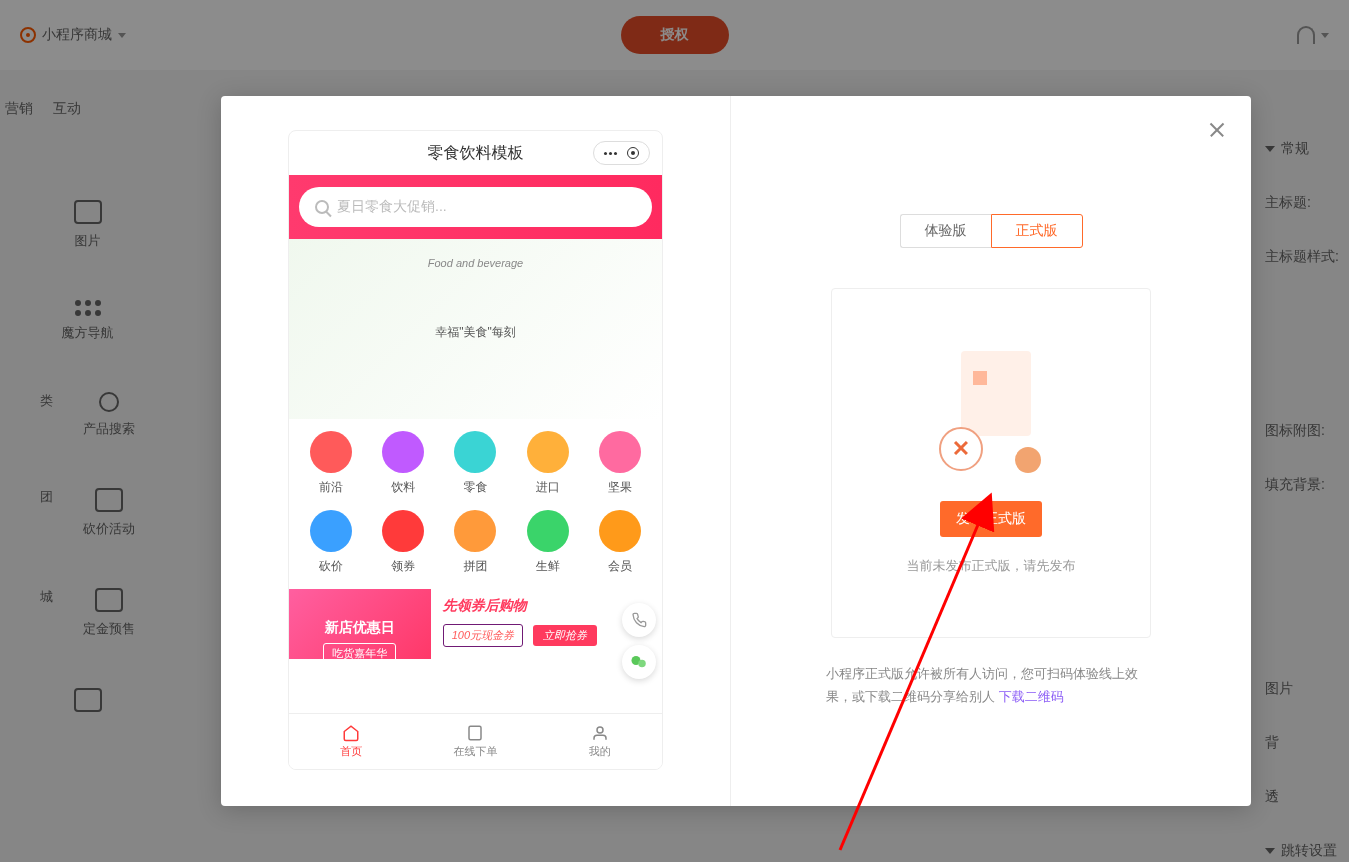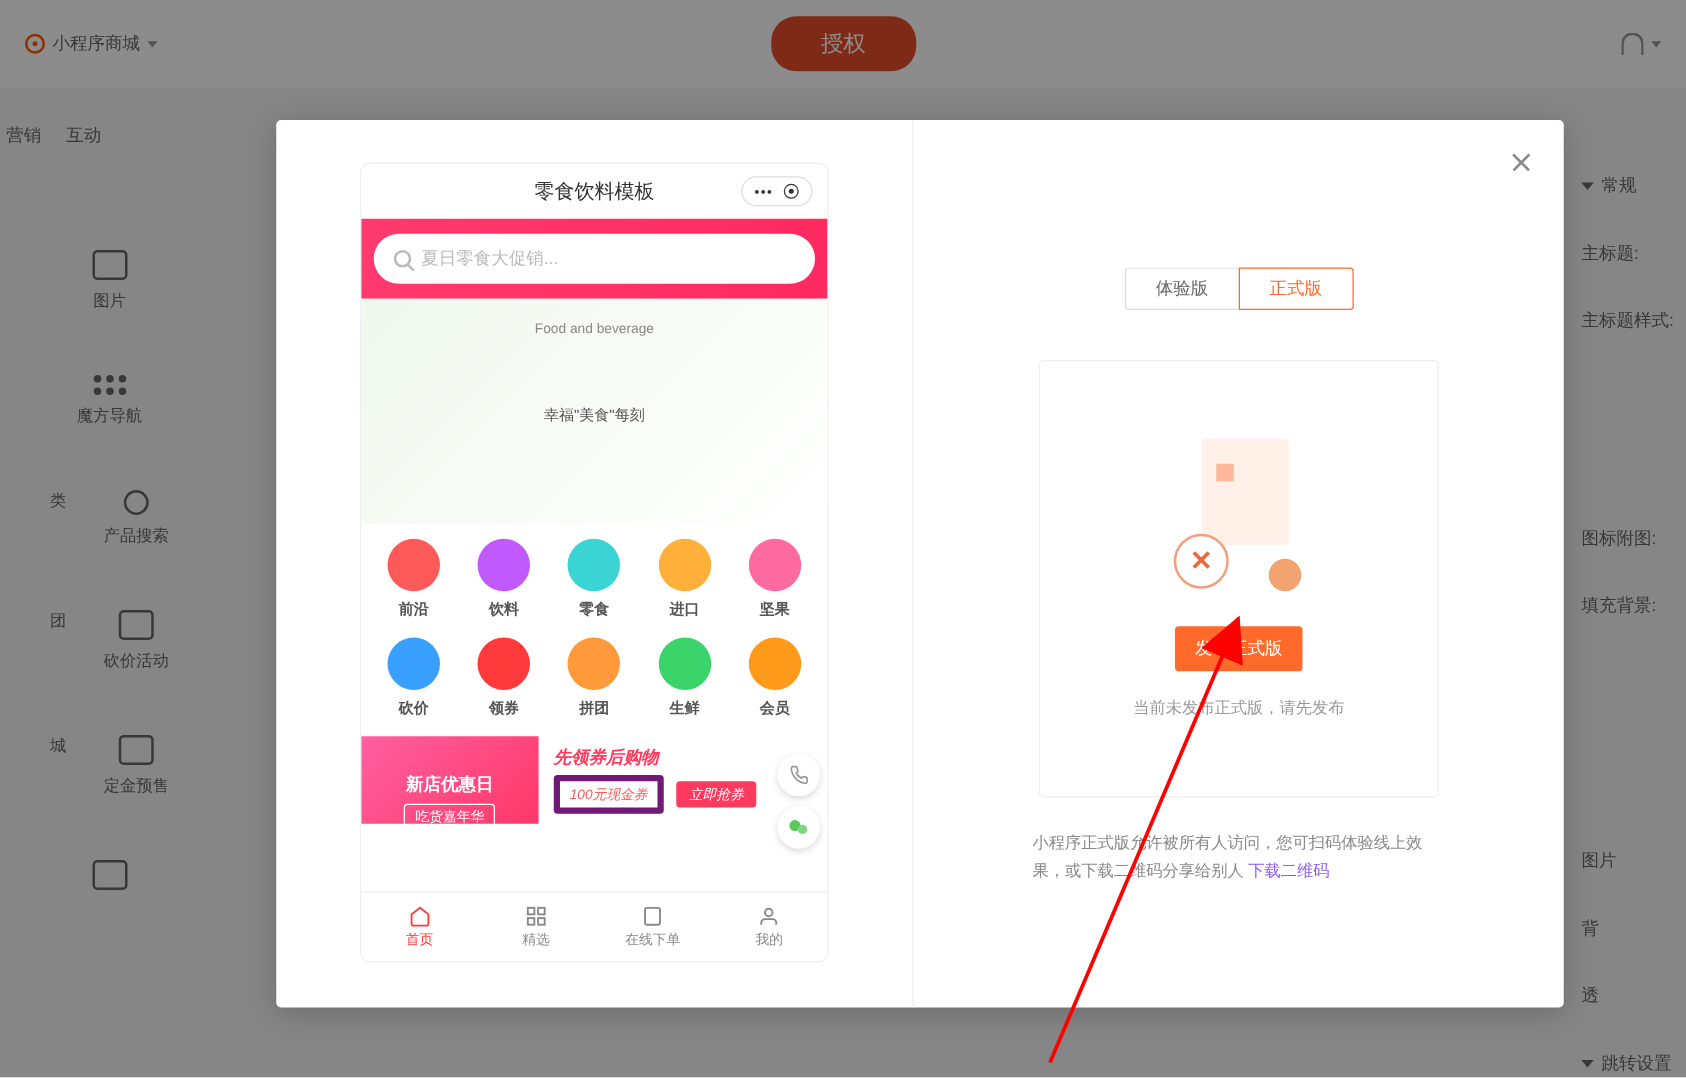--- a/index.html
+++ b/index.html
@@ -6,21 +6,21 @@
 body { width: 1349px; height: 862px; background: #f5f5f5; position: relative; overflow: hidden; }
 
 
 .overlay { position: absolute; inset: 0; background: rgba(0,0,0,0.45); z-index: 10; }
 
 
 .topbar { position: absolute; top: 0; left: 0; right: 0; height: 70px; background: #fff; display: flex; align-items: center; padding: 0 20px; }
 .store-selector { display: flex; align-items: center; gap: 6px; color: #666; font-size: 14px; }
 .store-icon { width: 16px; height: 16px; border: 2px solid #ff5a00; border-radius: 50%; position: relative; }
 .store-icon::after { content: ''; position: absolute; width: 4px; height: 4px; background: #ff5a00; border-radius: 50%; top: 4px; left: 4px; }
-.auth-btn { position: absolute; left: 50%; transform: translateX(-50%); background: #e84e28; color: #fff; padding: 10px 40px; border-radius: 20px; border: none; font-size: 18px; }
+.auth-btn { position: absolute; left: 50%; transform: translateX(-50%); background: #e84e28; color: #fff; padding: 10px 40px; border-radius: 20px; border: none; font-size: 14px; font-weight: bold; }
 .headset { position: absolute; right: 20px; display: flex; align-items: center; gap: 6px; color: #999; }
 .headset-icon { width: 18px; height: 18px; border: 2px solid #999; border-radius: 50% 50% 0 0; border-bottom: none; position: relative; }
 .chevron-down { width: 0; height: 0; border-left: 4px solid transparent; border-right: 4px solid transparent; border-top: 5px solid #999; }
 
 
 .left-tabs { position: absolute; top: 90px; left: 0; display: flex; gap: 20px; padding: 10px 5px; }
 .left-tabs span { color: #666; font-size: 14px; }
 .sidebar { position: absolute; top: 200px; left: 40px; display: flex; flex-direction: column; gap: 50px; align-items: center; }
 .sidebar-item { display: flex; flex-direction: column; align-items: center; gap: 8px; color: #666; font-size: 13px; }
 .sb-icon { width: 28px; height: 24px; border: 2px solid #666; border-radius: 4px; position: relative; }
@@ -49,31 +49,31 @@
 .capsule-dots span { width: 3px; height: 3px; background: #333; border-radius: 50%; }
 .capsule-target { width: 12px; height: 12px; border: 1.5px solid #333; border-radius: 50%; position: relative; }
 .capsule-target::after { content: ''; position: absolute; width: 4px; height: 4px; background: #333; border-radius: 50%; top: 2.5px; left: 2.5px; }
 .search-band { background: linear-gradient(90deg, #ff3a6e, #ff2a5f); padding: 12px 10px; }
 .search-pill { background: #fff; border-radius: 22px; height: 40px; display: flex; align-items: center; padding: 0 16px; gap: 8px; color: #bbb; font-size: 14px; }
 .search-glass { width: 14px; height: 14px; border: 2px solid #bbb; border-radius: 50%; position: relative; }
 .search-glass::after { content: ''; position: absolute; width: 7px; height: 2px; background: #bbb; transform: rotate(45deg); bottom: -3px; right: -5px; }
 .banner { height: 180px; background: linear-gradient(135deg, #f0f8ee, #fff); position: relative; display: flex; align-items: center; justify-content: center; flex-direction: column; }
 .banner-ribbon { background: #333; color: #fff; padding: 8px 18px; border-radius: 6px; font-size: 18px; font-weight: bold; letter-spacing: 2px; }
 .banner-sub { margin-top: 6px; font-size: 12px; color: #555; }
-.banner-script { position: absolute; top: 18px; font-size: 11px; color: #888; }
+.banner-script { position: absolute; top: 18px; font-size: 11px; color: #888; font-style: italic; }
 .cat-grid { display: grid; grid-template-columns: repeat(5, 1fr); padding: 12px 8px 6px; gap: 14px 4px; }
-.cat { display: flex; flex-direction: column; align-items: center; gap: 6px; font-size: 12px; color: #555; font-weight: bold; }
+.cat { display: flex; flex-direction: column; align-items: center; gap: 6px; font-size: 12px; color: #555; }
 .cat-circle { width: 42px; height: 42px; border-radius: 50%; display: flex; align-items: center; justify-content: center; }
 .promo-row { display: flex; margin-top: 8px; height: 70px; }
 .promo-left { width: 38%; background: linear-gradient(135deg, #ff5fa0, #ff3868); color: #fff; display: flex; flex-direction: column; align-items: center; justify-content: center; gap: 6px; }
 .promo-left-title { font-size: 14px; font-weight: bold; margin-top: 35px; }
 .promo-left-btn { border: 1px solid #fff; border-radius: 3px; padding: 2px 8px; font-size: 11px; }
 .promo-right { flex: 1; background: #fff; display: flex; align-items: center; justify-content: flex-start; gap: 10px; padding-left: 12px; position: relative; font-style: italic; }
 .promo-right-title { color: #ff3a5e; font-weight: bold; font-size: 14px; position: absolute; top: 8px; left: 12px; }
-.promo-chip { border: 5px solid #701a75; color: #ff5a5a; border-radius: 3px; padding: 3px 8px; font-size: 11px; margin-top: 22px; }
+.promo-chip { border: 1px solid #701a75; color: #ff5a5a; border-radius: 3px; padding: 3px 8px; font-size: 11px; margin-top: 22px; }
 .promo-grab { background: #ff3a5e; color: #fff; border-radius: 3px; padding: 3px 10px; font-size: 11px; margin-top: 22px; }
 .float-circles { position: absolute; right: 6px; bottom: 90px; display: flex; flex-direction: column; gap: 8px; }
 .fcircle { width: 34px; height: 34px; border-radius: 50%; background: #fff; box-shadow: 0 2px 6px rgba(0,0,0,0.15); display: flex; align-items: center; justify-content: center; color: #888; }
 .tab-bar { position: absolute; bottom: 0; left: 0; right: 0; height: 56px; border-top: 1px solid #eee; background: #fff; display: flex; }
 .tab { flex: 1; display: flex; flex-direction: column; align-items: center; justify-content: center; gap: 2px; font-size: 11px; color: #888; }
 .tab.active { color: #ff3a3a; }
 .tab-ico { width: 18px; height: 18px; }
 
 
 .version-tabs { display: flex; justify-content: center; margin-top: 94px; }
@@ -276,29 +276,20 @@
       </div>
       <div class="tab-bar" id="tab-bar">
           <div class="tab active">
             <svg class="tab-ico" viewBox="0 0 24 24" fill="none" stroke="currentColor" stroke-width="2">
               <path d="M3 10l9-7 9 7v10a2 2 0 01-2 2H5a2 2 0 01-2-2z"></path>
             </svg>
             <span>首页</span>
           </div>
           <div class="tab">
             <svg class="tab-ico" viewBox="0 0 24 24" fill="none" stroke="currentColor" stroke-width="2">
-              <rect x="3" y="3" width="7" height="7"></rect>
-              <rect x="14" y="3" width="7" height="7"></rect>
-              <rect x="14" y="14" width="7" height="7"></rect>
-              <rect x="3" y="14" width="7" height="7"></rect>
-            </svg>
-            <span>精选</span>
-          </div>
-          <div class="tab">
-            <svg class="tab-ico" viewBox="0 0 24 24" fill="none" stroke="currentColor" stroke-width="2">
               <rect x="4" y="3" width="16" height="18" rx="2"></rect>
             </svg>
             <span>在线下单</span>
           </div>
           <div class="tab">
             <svg class="tab-ico" viewBox="0 0 24 24" fill="none" stroke="currentColor" stroke-width="2">
               <circle cx="12" cy="8" r="4"></circle>
               <path d="M4 21v-2a4 4 0 014-4h8a4 4 0 014 4v2"></path>
             </svg>
             <span>我的</span>

